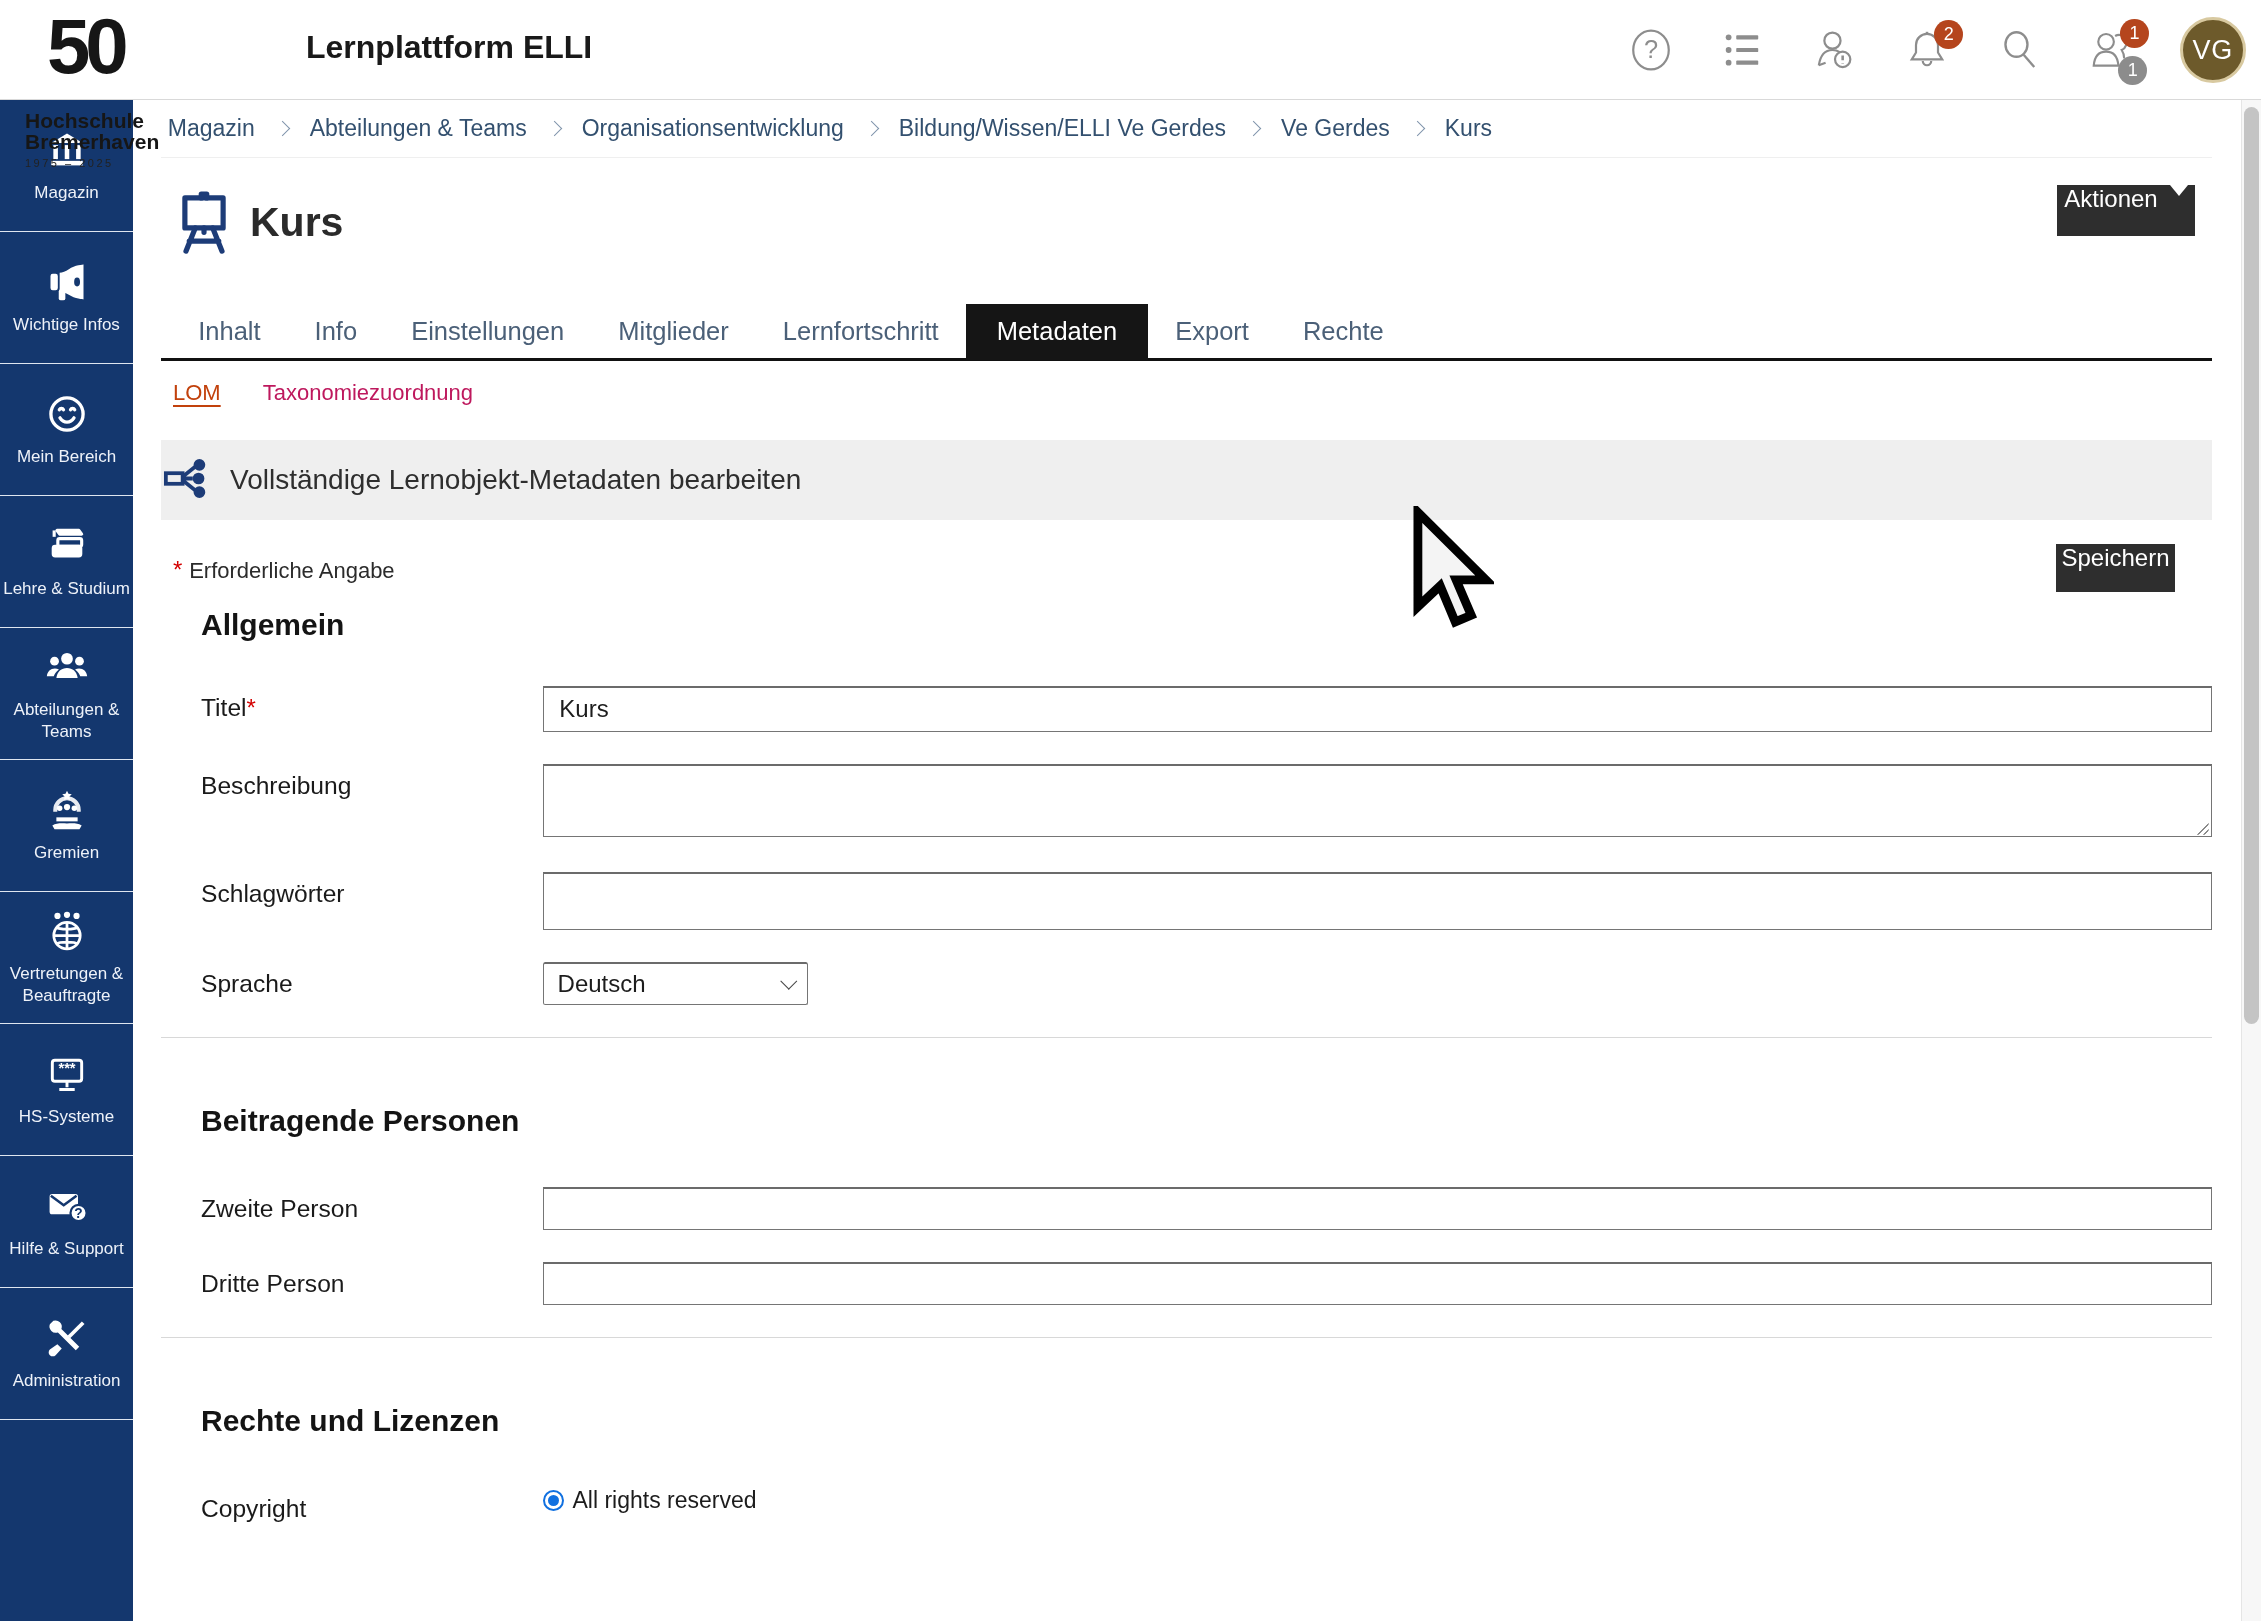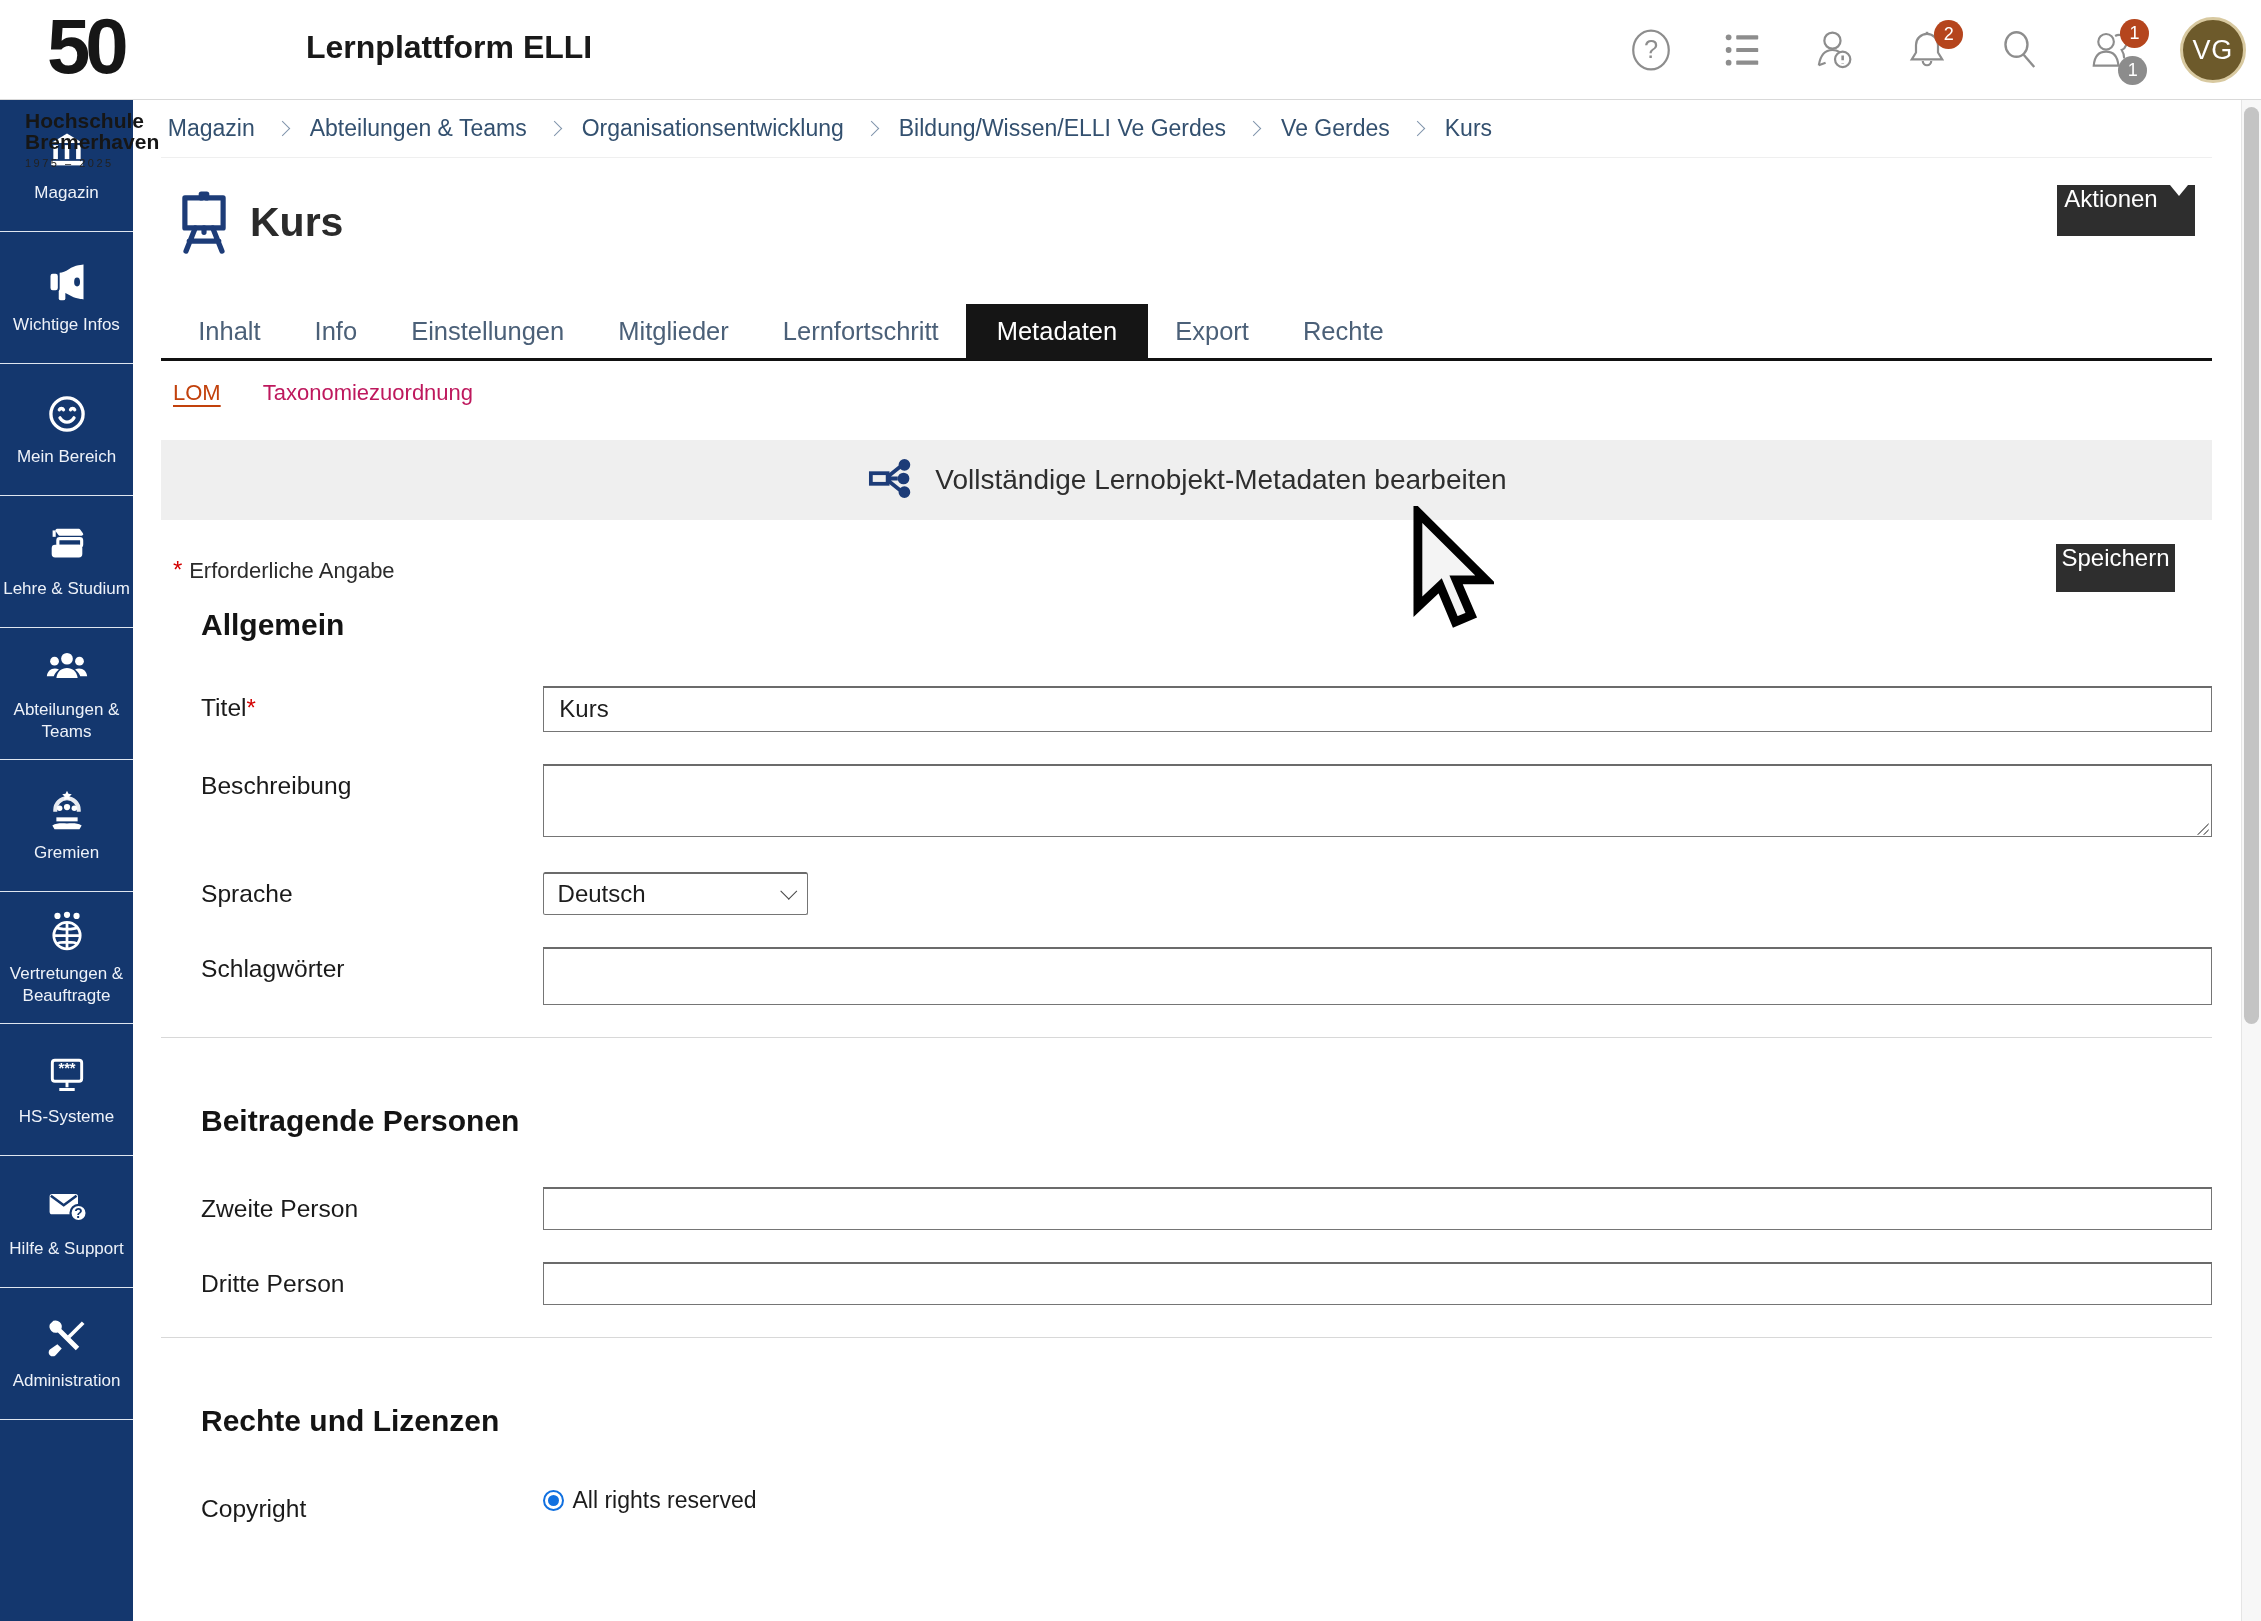--- a/index.html
+++ b/index.html
@@ -52,21 +52,21 @@
 
   .tabs { margin-top:42px; display:flex; align-items:center; border-bottom:3.4px solid #111; height:56px; padding-left:10.2px; }
   .tab { font-size:25.5px; color:#4b6078; padding:0 27px; height:41px; display:flex; align-items:center; cursor:pointer; }
   .tab.active { background:#151515; color:#fff; height:56px; padding:0 31px; }
 
   .subtabs { margin-top:18.7px; display:flex; gap:42px; padding-left:12px; }
   .subtab { font-size:22px; color:#be185d; cursor:pointer; }
   .subtab.active { color:#c2410c; text-decoration:underline; text-underline-offset:5.1px; }
 
   .banner { margin-top:34px; height:80px; background:#efefef; display:flex; align-items:center;
-    justify-content:center; gap:16px; cursor:pointer; }
+    gap:16px; cursor:pointer; }
   .banner-label { font-size:28px; color:#2e2e2e; }
 
   .form-meta { margin-top:24px; position:relative; height:54px; }
   .required-note { position:absolute; left:12px; top:12px; font-size:22px; color:#2b2b2b; }
   .req-star { color:#d40000; font-size:24px; margin-right:6.8px; }
   .save-btn { position:absolute; right:37px; top:0; width:119px; height:48px; }
 
   .section-heading { font-size:30px; font-weight:700; color:#141414; margin:10.2px 0 0 40px; }
   .form-rows { margin-top:44px; }
   .frow { display:flex; margin-bottom:32px; }
@@ -371,33 +371,33 @@
 
     <div class="frow">
       <div class="flabel">Beschreibung</div>
       <div class="ffield tarea-wrap">
         <textarea class="tarea" style=""></textarea>
         <div class="resize-grip"></div>
       </div>
     </div>
 
     <div class="frow">
+      <div class="flabel">Schlagwörter</div>
+      <div class="ffield">
+        <input class="tinput h68" style="">
+      </div>
+    </div>
+
+    <div class="frow">
       <div class="flabel">Sprache</div>
       <div class="ffield">
         <div class="select-box">
           <span>Deutsch</span>
           <span class="select-chevron"></span>
         </div>
-      </div>
-    </div>
-
-    <div class="frow">
-      <div class="flabel">Schlagwörter</div>
-      <div class="ffield">
-        <input class="tinput h68" style="">
       </div>
     </div>
   </div>
 
   <hr class="divider">
 
   <h2 class="section-heading sect-gap">Beitragende Personen</h2>
 
   <div class="form-rows rows-gap">
     <div class="frow">

